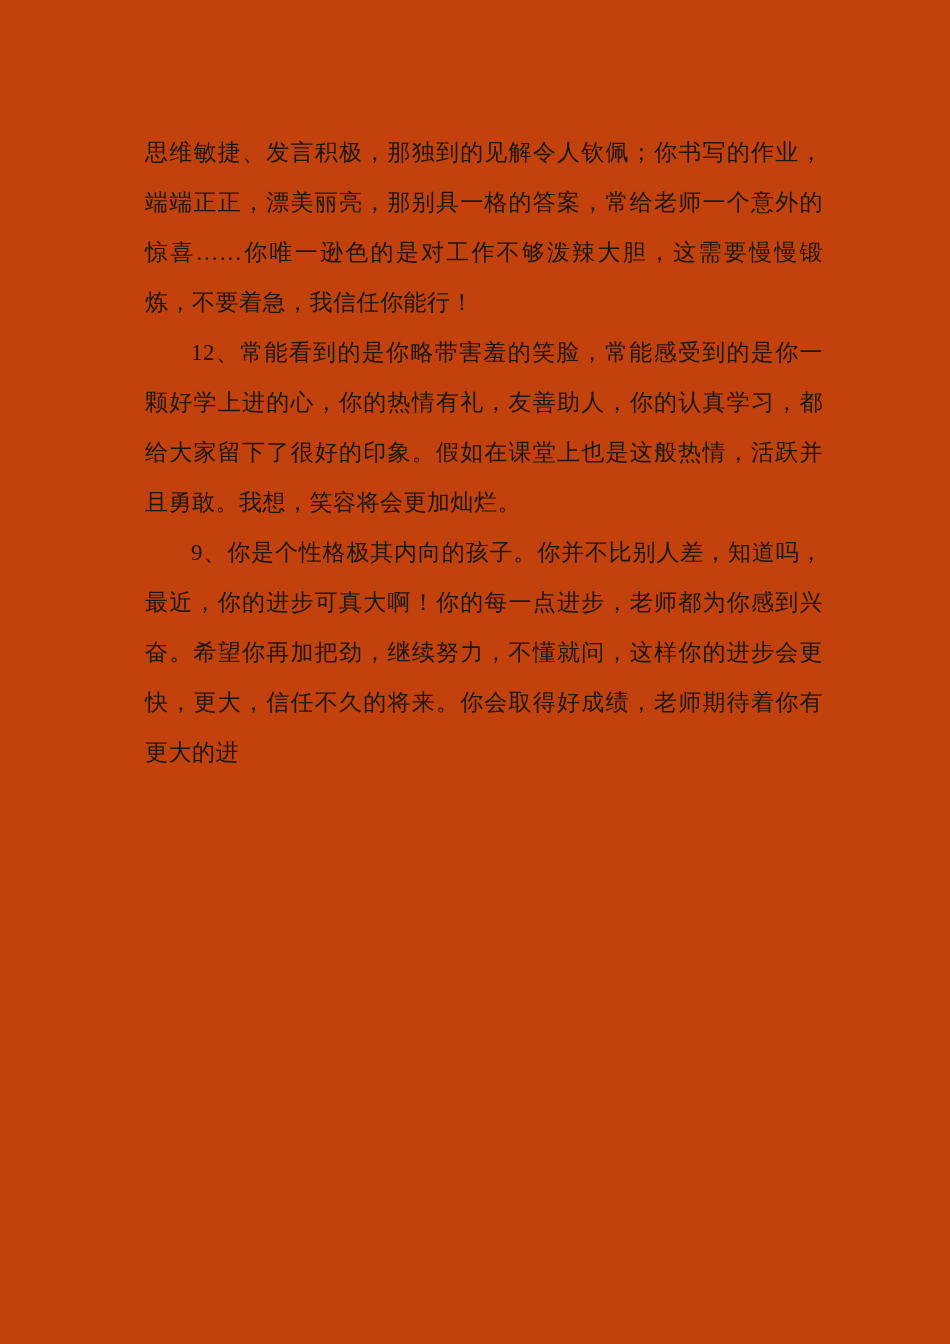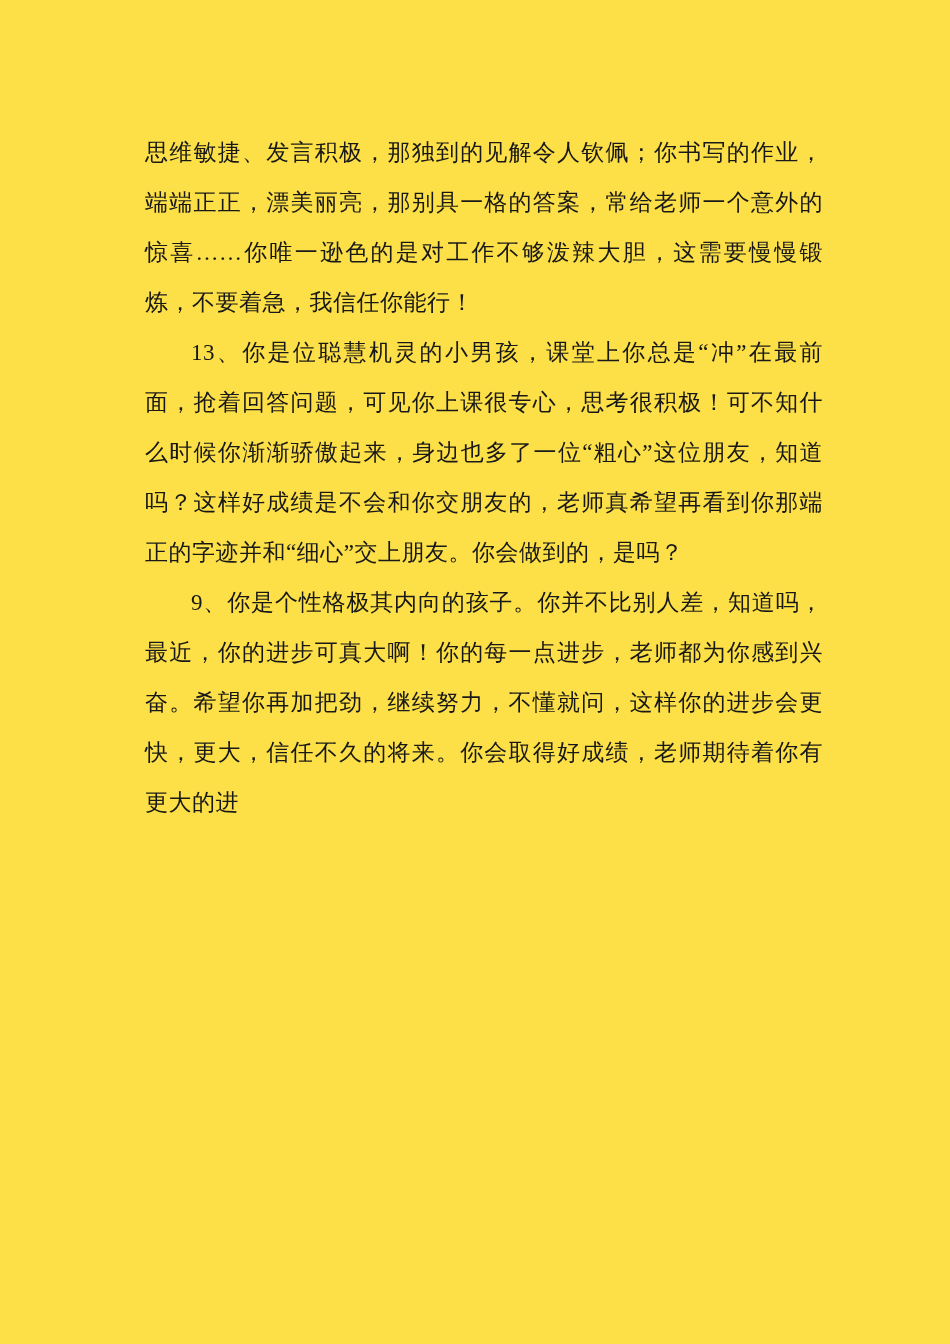--- a/index.html
+++ b/index.html
@@ -10,21 +10,21 @@
 
   body {
     font-family: "Liberation Serif", "DejaVu Serif", serif;
   }
 
   .page {
     position: relative;
     width: 950px;
     height: 1344px;
     margin: 0 auto;
-    background: #fde047;
+    background: #c2410c;
     overflow: hidden;
   }
 
   .content {
     position: absolute;
     top: 128px;
     left: 145px;
     right: 127px;
     bottom: 0;
     color: #181818;
@@ -43,16 +43,16 @@
   .para.indent {
     text-indent: 2em;
   }
 </style>
 </head>
 <body>
 
 <div class="page">
   <div class="content">
     <p class="para">思维敏捷、发言积极，那独到的见解令人钦佩；你书写的作业，端端正正，漂美丽亮，那别具一格的答案，常给老师一个意外的惊喜……你唯一逊色的是对工作不够泼辣大胆，这需要慢慢锻炼，不要着急，我信任你能行！</p>
-    <p class="para indent">13、你是位聪慧机灵的小男孩，课堂上你总是“冲”在最前面，抢着回答问题，可见你上课很专心，思考很积极！可不知什么时候你渐渐骄傲起来，身边也多了一位“粗心”这位朋友，知道吗？这样好成绩是不会和你交朋友的，老师真希望再看到你那端正的字迹并和“细心”交上朋友。你会做到的，是吗？</p>
+    <p class="para indent">12、常能看到的是你略带害羞的笑脸，常能感受到的是你一颗好学上进的心，你的热情有礼，友善助人，你的认真学习，都给大家留下了很好的印象。假如在课堂上也是这般热情，活跃并且勇敢。我想，笑容将会更加灿烂。</p>
     <p class="para indent">9、你是个性格极其内向的孩子。你并不比别人差，知道吗，最近，你的进步可真大啊！你的每一点进步，老师都为你感到兴奋。希望你再加把劲，继续努力，不懂就问，这样你的进步会更快，更大，信任不久的将来。你会取得好成绩，老师期待着你有更大的进</p>
   </div>
 </div>
 
 </body></html>

